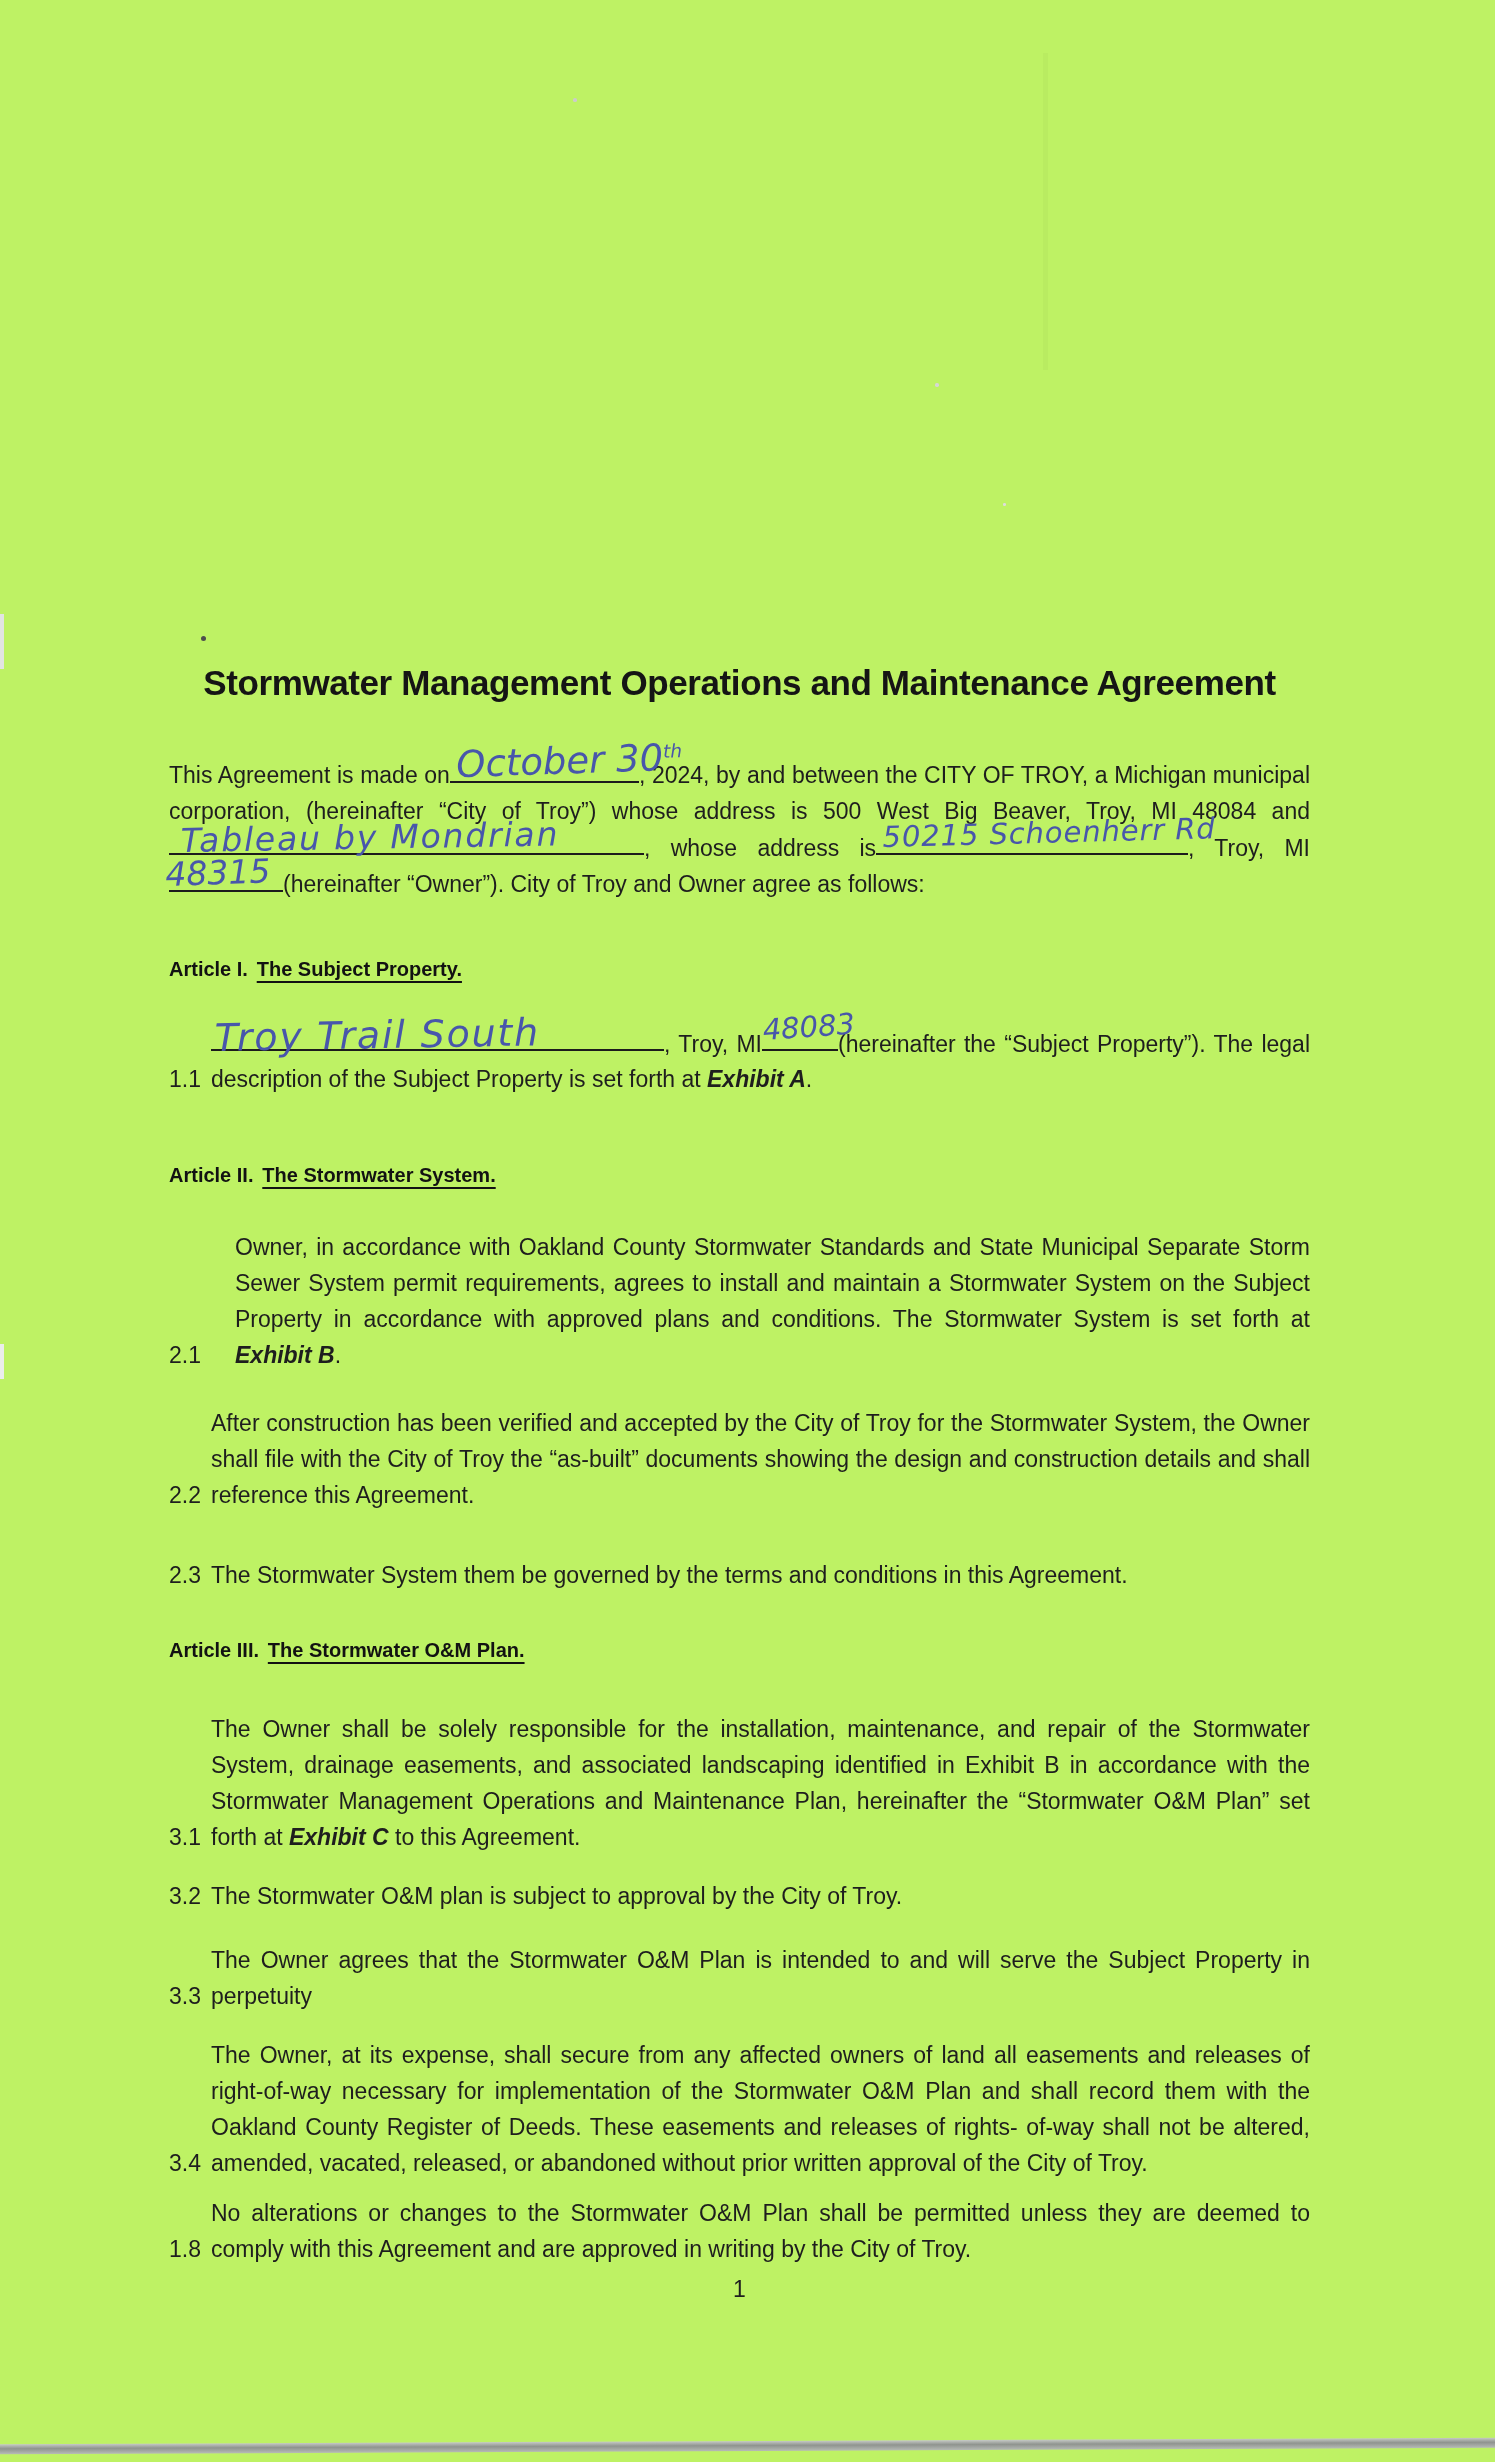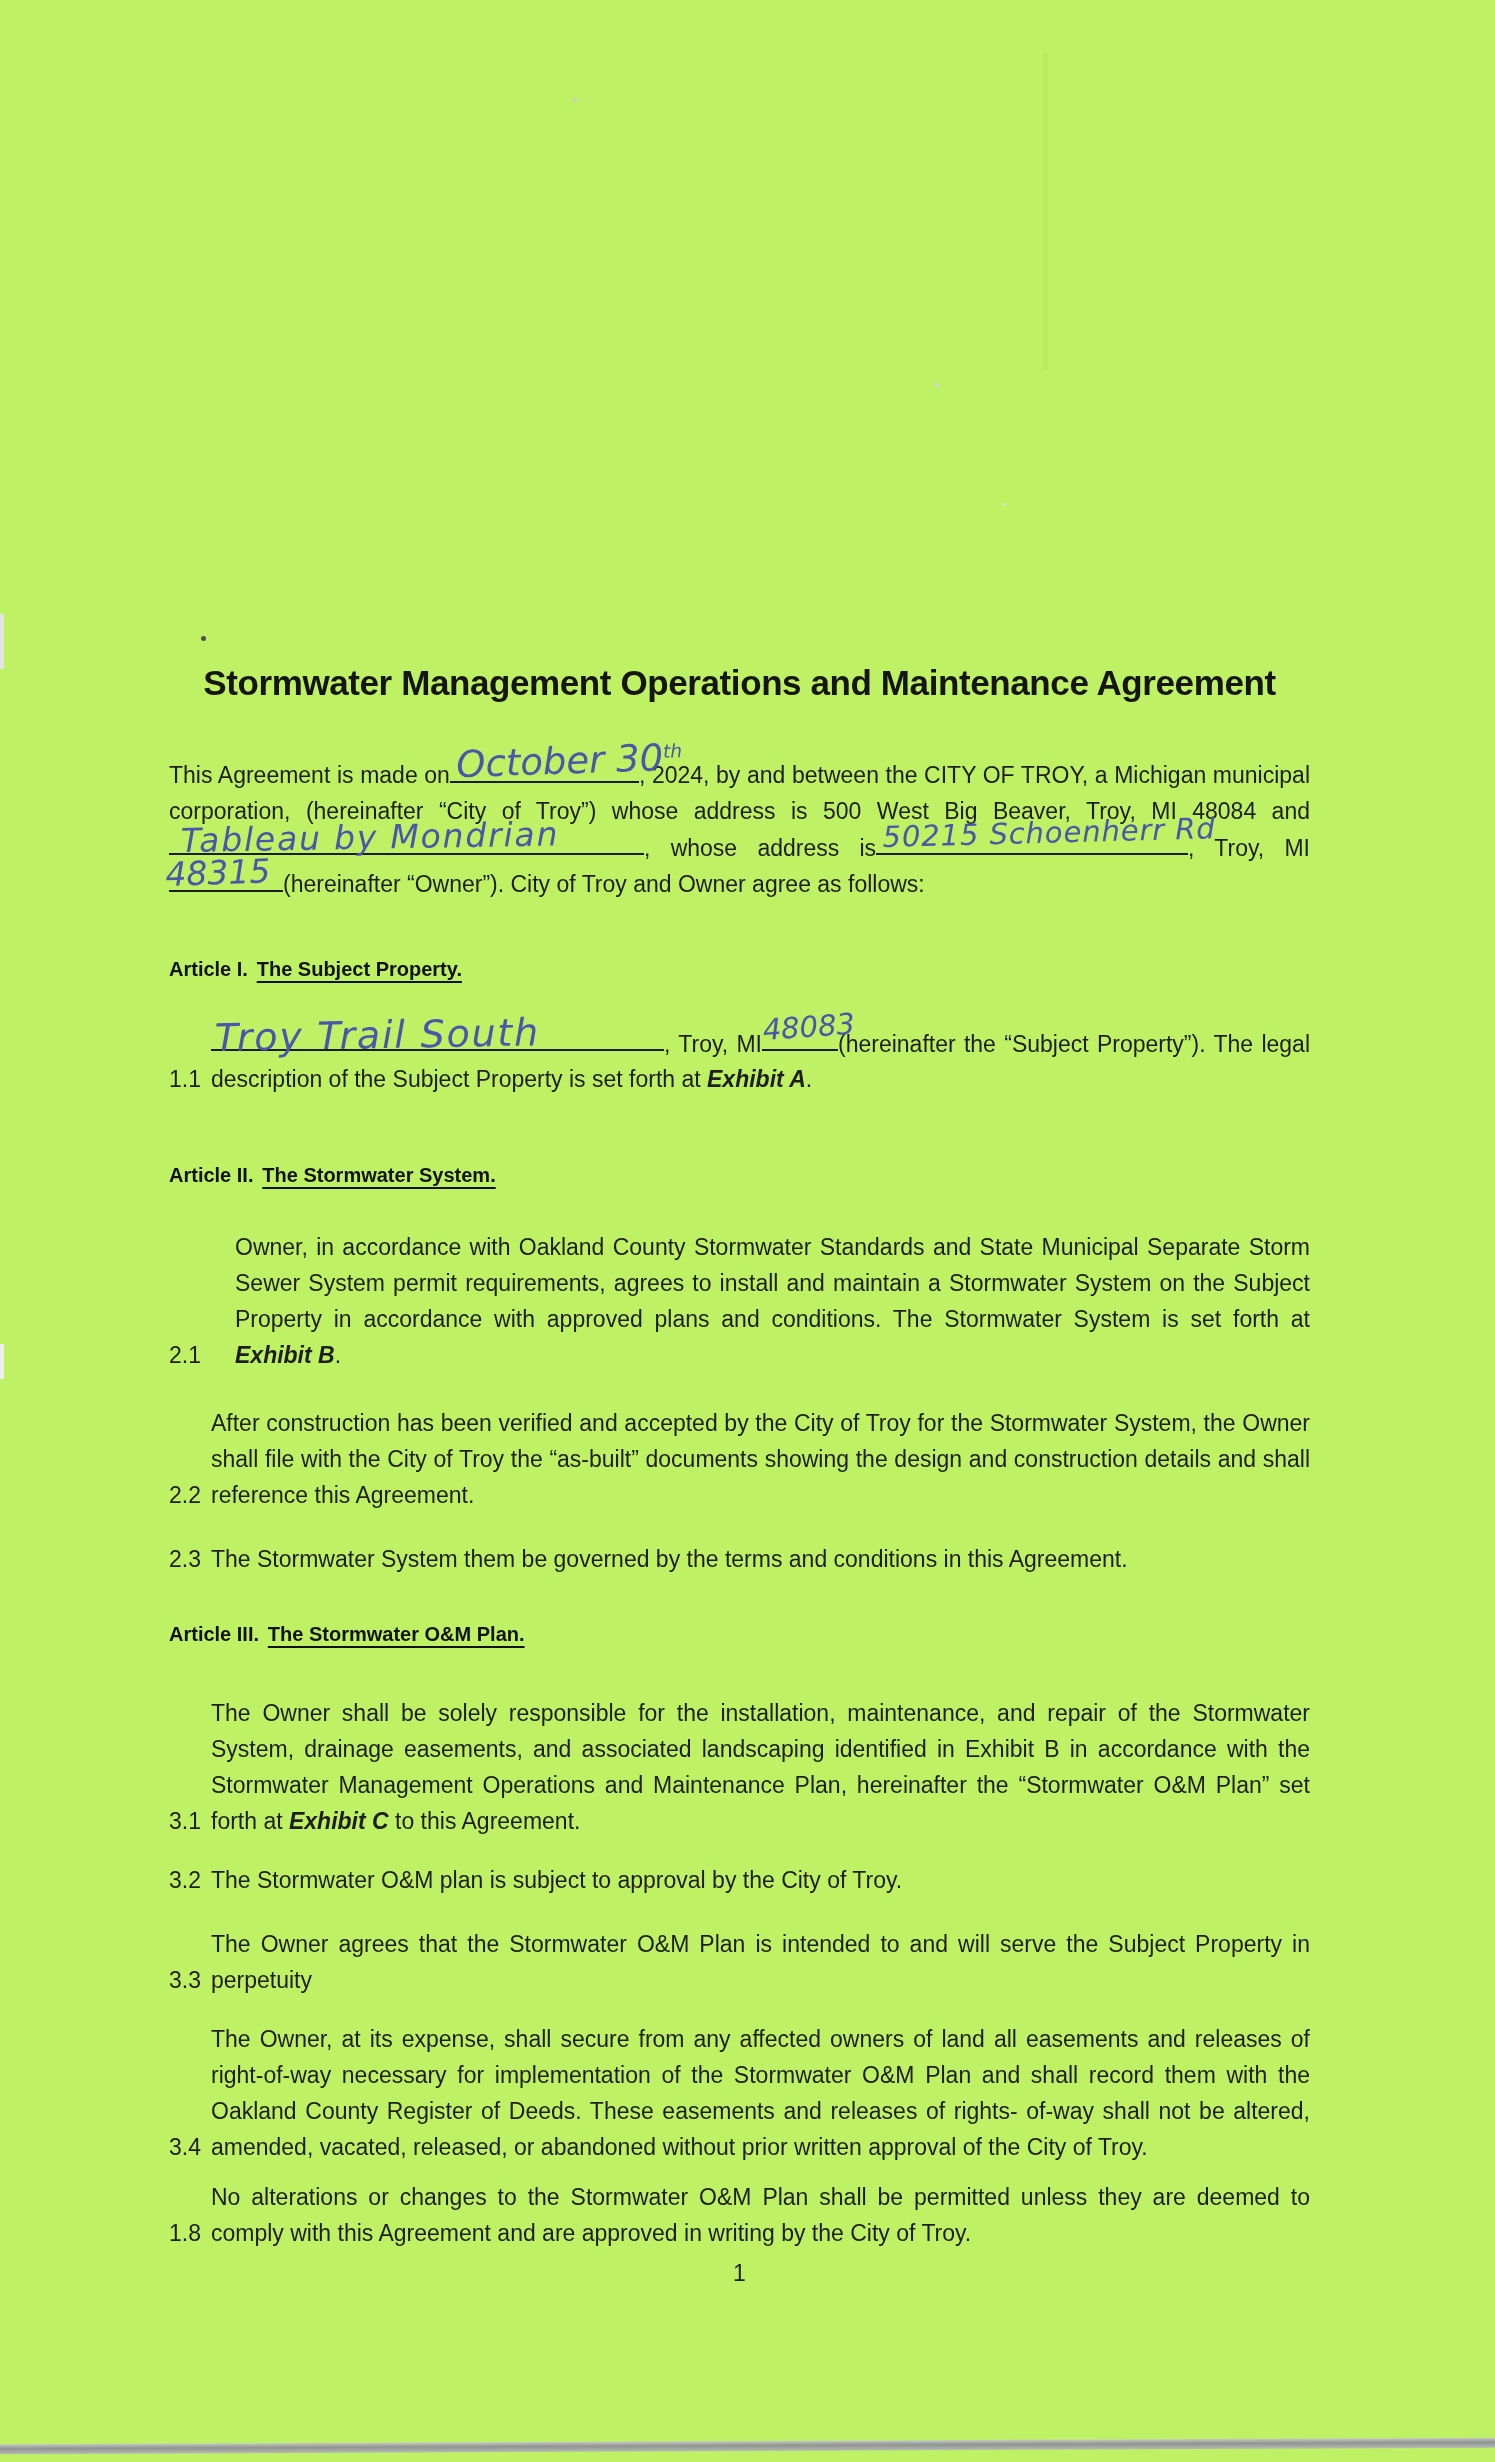--- a/index.html
+++ b/index.html
@@ -24,21 +24,21 @@
   .exhibit{font-weight:700;font-style:italic;}
   .pagenum{text-align:center;font-size:23px;line-height:36px;}
 
   
   .m-intro{margin-top:51px;}
   .m-art1{margin-top:49px;}
   .m-s11{margin-top:37px;}
   .m-art2{margin-top:60px;}
   .m-s21{margin-top:35px;gap:24px;}
   .m-s22{margin-top:32px;}
-  .m-s23{margin-top:28px;}
+  .m-s23{margin-top:44px;}
   .m-art3{margin-top:39px;}
   .m-s31{margin-top:42px;}
   .m-s32{margin-top:23px;}
   .m-s33{margin-top:28px;}
   .m-s34{margin-top:23px;}
   .m-s35{margin-top:14px;}
   .m-pg{margin-top:3.5px;}
 
   
   .blank{

